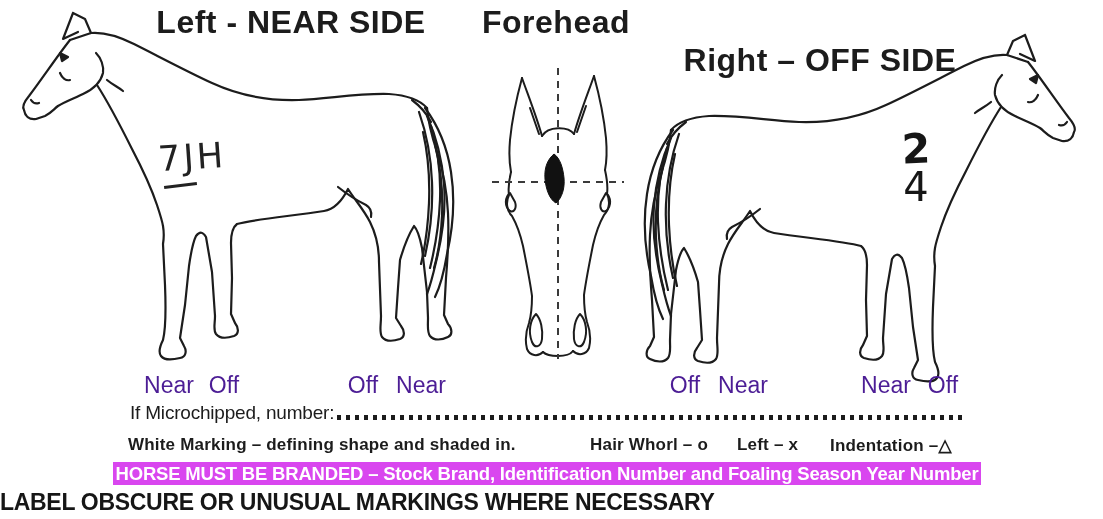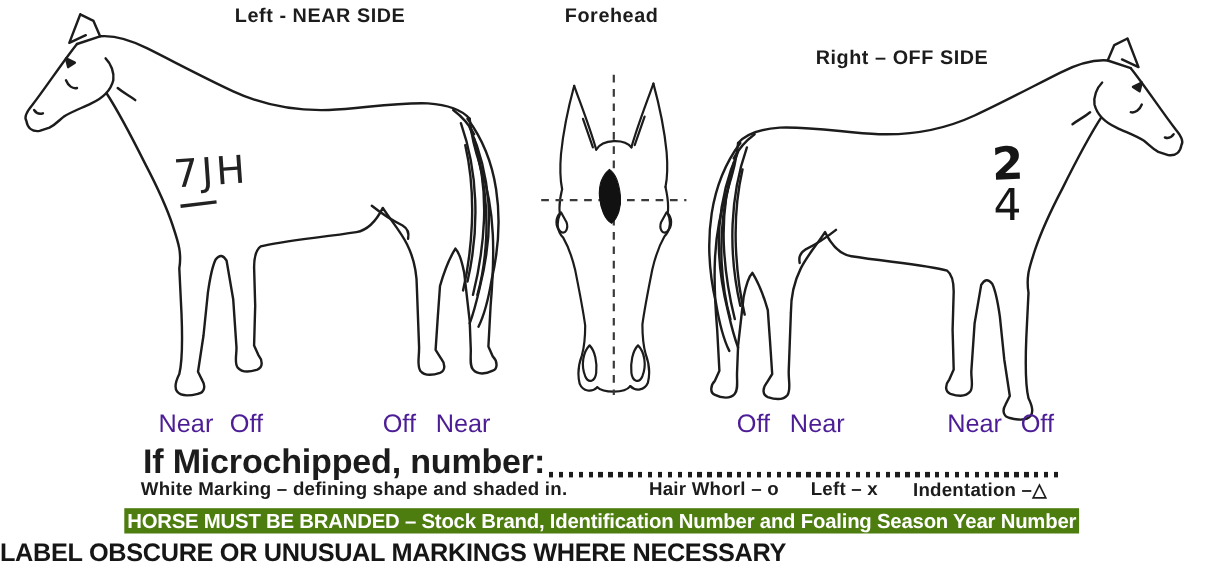--- a/index.html
+++ b/index.html
@@ -1,36 +1,36 @@
 <!DOCTYPE html>
 <html><head>
 <meta charset="utf-8">
 <style>
   html,body{margin:0;padding:0;background:#fff;}
   #page{position:relative;width:1103px;height:519px;background:#fff;overflow:hidden;
         font-family:"Liberation Sans",sans-serif;color:#1c1c1c;}
   .abs{position:absolute;}
-  .panel-title{top:4px;height:32px;font-size:18px;font-weight:bold;text-align:center;
+  .panel-title{top:4px;height:32px;font-size:32px;font-weight:bold;text-align:center;
                letter-spacing:0.5px;white-space:nowrap;}
   .horse-svg{position:absolute;width:470px;height:375px;}
   .horse-svg.mirrored{transform:scaleX(-1);}
   .leg-label{top:372px;width:64px;text-align:center;font-size:23px;font-weight:400;color:#4c1d95;}
   .brand-left{left:158px;top:137px;font-family:"DejaVu Sans",sans-serif;font-size:35px;
               letter-spacing:3px;color:#222;transform:rotate(-4deg);font-weight:500;}
   .brand-underline{left:164px;top:184px;width:33px;height:3px;background:#222;transform:rotate(-7deg);}
   .brand-right{left:888px;top:131px;width:56px;text-align:center;color:#161616;
                font-family:"DejaVu Sans",sans-serif;line-height:0.92;}
   .brand-right .t{font-size:41px;font-weight:bold;display:block;transform:rotate(-2deg);}
   .brand-right .b{font-size:40px;font-weight:400;display:block;}
   .microchip-row{left:130px;top:402px;width:833px;display:flex;align-items:flex-end;}
-  .microchip-label{font-size:31px;font-weight:bold;white-space:nowrap;letter-spacing:-0.2px;}
+  .microchip-label{font-size:19px;font-weight:normal;white-space:nowrap;letter-spacing:-0.2px;}
   .dotted-leader{flex:1;height:5px;margin:0 0 4px 3px;
       background:repeating-linear-gradient(90deg,#1c1c1c 0 4px,transparent 4px 9px);}
   .legend-item{top:435px;font-size:17px;font-weight:bold;white-space:nowrap;letter-spacing:0.2px;}
-  .notice-bar{left:113px;top:462px;width:868px;height:23px;background:#4d7c0f;color:#fff;
+  .notice-bar{left:113px;top:462px;width:868px;height:23px;background:#d946ef;color:#fff;
       font-size:18.5px;font-weight:bold;line-height:23px;text-align:center;
       letter-spacing:-0.2px;white-space:nowrap;}
   .footer-note{left:0;top:489px;width:1103px;text-align:left;font-size:23px;font-weight:bold;
       letter-spacing:-0.3px;color:#161616;}
 </style>
 </head>
 <body>
 
 <div id="page">
 

